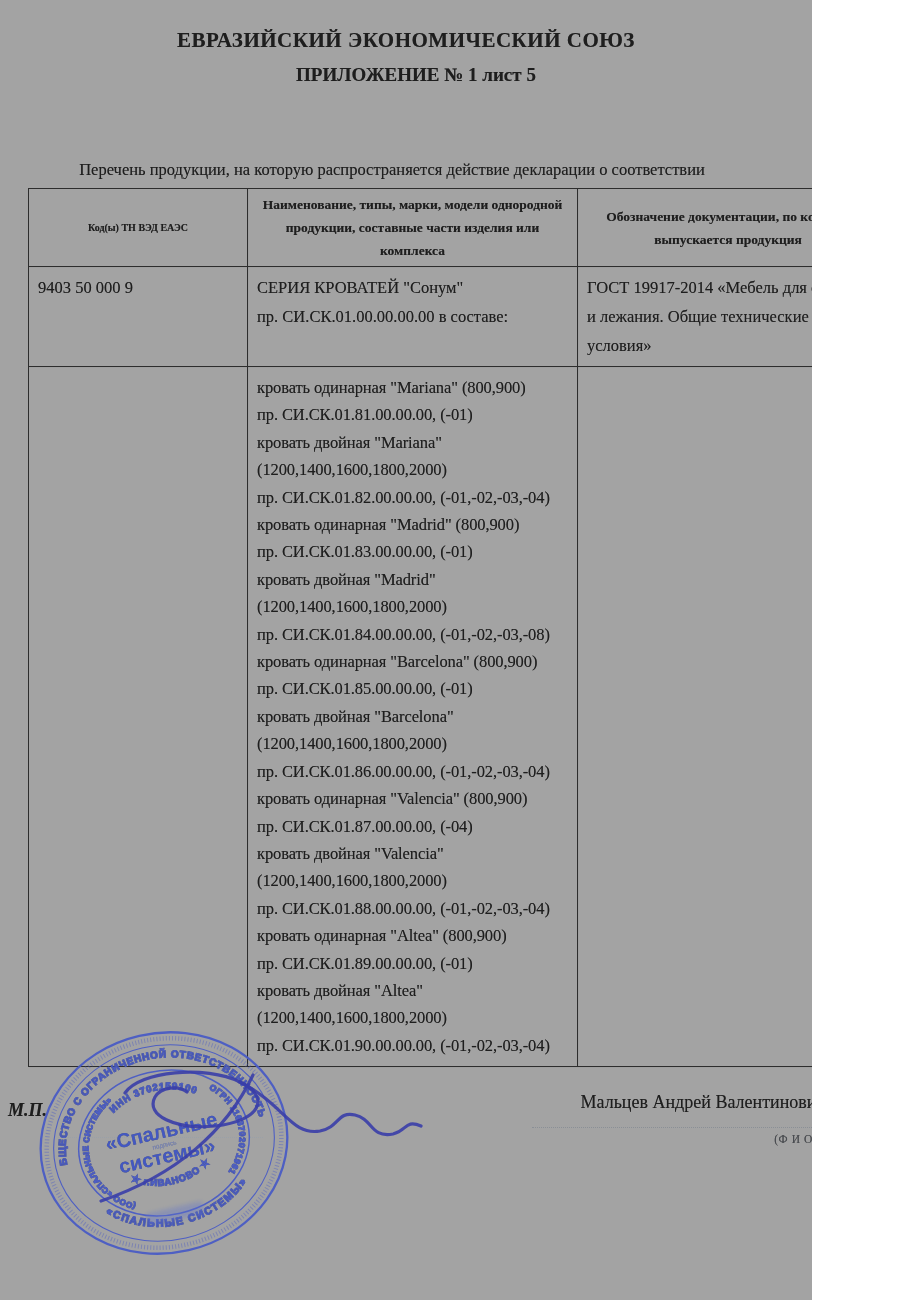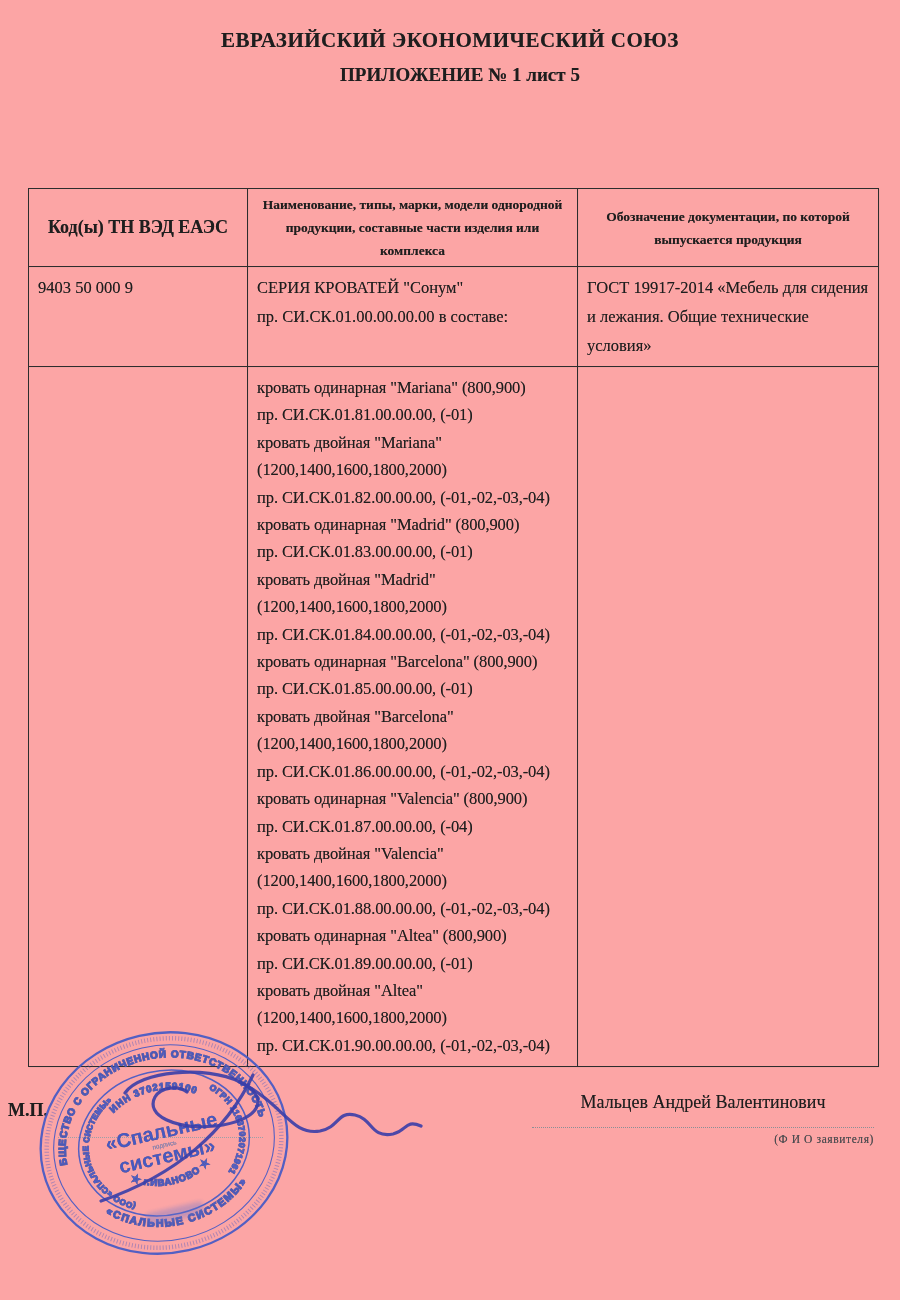--- a/index.html
+++ b/index.html
@@ -1,44 +1,44 @@
 <!DOCTYPE html>
 <html><head>
 <meta charset="utf-8">
 <style>
   * { margin:0; padding:0; box-sizing:border-box; }
   body { background:#ffffff; font-family:"Liberation Serif", serif; }
-  .page { position:relative; width:900px; height:1300px; background:#fca5a5; overflow:hidden;
+  .page { position:relative; width:812px; height:1300px; background:#a3a3a3; overflow:hidden;
           color:#1e1e1e; }
   .scantext { text-shadow:0 0 0.5px rgba(40,40,40,.55); }
 
   .t1 { position:absolute; top:28px; left:0; right:0; text-align:center;
         font-size:21px; font-weight:bold; letter-spacing:0.5px; }
   .t2 { position:absolute; top:64px; left:0; right:0; text-align:center;
         font-size:19px; font-weight:bold;padding-left:20px; }
   .t3 { position:absolute; top:100px; left:0; right:0; text-align:center;
         font-size:20px; font-weight:bold; }
   .caption { position:absolute; top:160px; left:0; right:28px; text-align:center;
         font-size:16.5px; }
 
   .doc-table { position:absolute; top:188px; left:28px; width:850px; height:870px;
         border-collapse:collapse; table-layout:fixed; }
   .doc-table th, .doc-table td { border:1.6px solid #2d2d2d; vertical-align:top;
         box-shadow:0 0 0.6px #6a6a6a; }
   .doc-table th { font-size:13.5px; font-weight:bold; text-align:center;
         vertical-align:middle; padding:4px 10px; line-height:23px; }
-  th.h-code { font-size:18px;margin-top:46px; }
+  th.h-code { font-size:10px;margin-top:46px; }
   .hrow { height:70px; }
   .r1 { height:88px;padding-left:16px; }
   .r1 td { padding:6px 9px; font-size:16.5px; line-height:29px; }
   .r2 td { padding:7px 9px; font-size:16.5px; }
   .cell-lines .line { line-height:29px; white-space:nowrap; }
   .list-lines .line { line-height:27.4px; white-space:nowrap; letter-spacing:-0.1px; }
 
-  .mp { position:absolute; left:8px; top:1100px; font-size:18px; font-weight:bold; z-index:1; }
+  .mp { position:absolute; left:8px; top:1100px; font-size:18px; font-weight:bold; z-index:1;font-style:italic; }
   .sig-dotline { position:absolute; left:58px; top:1137px; width:205px;
         border-top:1.5px dotted #9aa0a8; z-index:1; }
 
   .applicant-name { position:absolute; left:532px; top:1092px; width:342px;
         text-align:center; font-size:18px; }
   .fio-line { position:absolute; left:532px; top:1127px; width:342px;
         border-top:1.5px dotted #8a8f96; }
   .fio-caption { position:absolute; left:532px; top:1133px; width:342px; text-align:right;
         font-size:11.5px; color:#4a4d52; letter-spacing:0.6px; }
 
@@ -50,20 +50,21 @@
   .sig-stroke { fill:none; stroke:#3a3ea8; stroke-width:3.2; stroke-linecap:round; opacity:0.9; }
 </style>
 </head>
 <body>
 
 <div class="page scantext">
 
   <div class="t1">ЕВРАЗИЙСКИЙ ЭКОНОМИЧЕСКИЙ СОЮЗ</div>
   <div class="t2">ПРИЛОЖЕНИЕ № 1 лист 5</div>
 
+  <div class="caption">Перечень продукции, на которую распространяется действие декларации о соответствии</div>
 
   <table class="doc-table">
     <colgroup>
       <col style="width:219px">
         <col style="width:330px">
         <col style="width:301px">
     </colgroup>
     <tbody>
         <tr class="hrow">
       <th class="h-code">Код(ы) ТН ВЭД ЕАЭС</th>
@@ -83,21 +84,21 @@
       <td class="list-lines">
             <div class="line">кровать одинарная "Mariana" (800,900)</div>
             <div class="line">пр. СИ.СК.01.81.00.00.00, (-01)</div>
             <div class="line">кровать двойная "Mariana"</div>
             <div class="line">(1200,1400,1600,1800,2000)</div>
             <div class="line">пр. СИ.СК.01.82.00.00.00, (-01,-02,-03,-04)</div>
             <div class="line">кровать одинарная "Madrid" (800,900)</div>
             <div class="line">пр. СИ.СК.01.83.00.00.00, (-01)</div>
             <div class="line">кровать двойная "Madrid"</div>
             <div class="line">(1200,1400,1600,1800,2000)</div>
-            <div class="line">пр. СИ.СК.01.84.00.00.00, (-01,-02,-03,-04)</div>
+            <div class="line">пр. СИ.СК.01.84.00.00.00, (-01,-02,-03,-08)</div>
             <div class="line">кровать одинарная "Barcelona" (800,900)</div>
             <div class="line">пр. СИ.СК.01.85.00.00.00, (-01)</div>
             <div class="line">кровать двойная "Barcelona"</div>
             <div class="line">(1200,1400,1600,1800,2000)</div>
             <div class="line">пр. СИ.СК.01.86.00.00.00, (-01,-02,-03,-04)</div>
             <div class="line">кровать одинарная "Valencia" (800,900)</div>
             <div class="line">пр. СИ.СК.01.87.00.00.00, (-04)</div>
             <div class="line">кровать двойная "Valencia"</div>
             <div class="line">(1200,1400,1600,1800,2000)</div>
             <div class="line">пр. СИ.СК.01.88.00.00.00, (-01,-02,-03,-04)</div>

